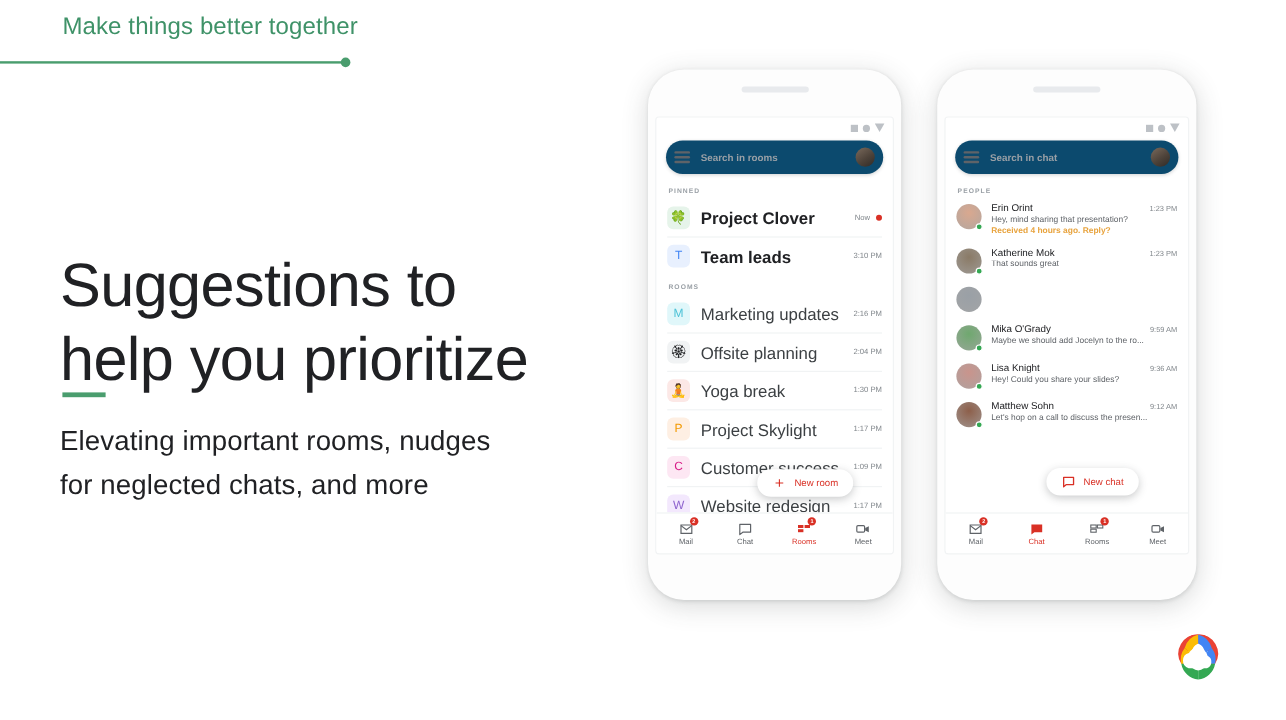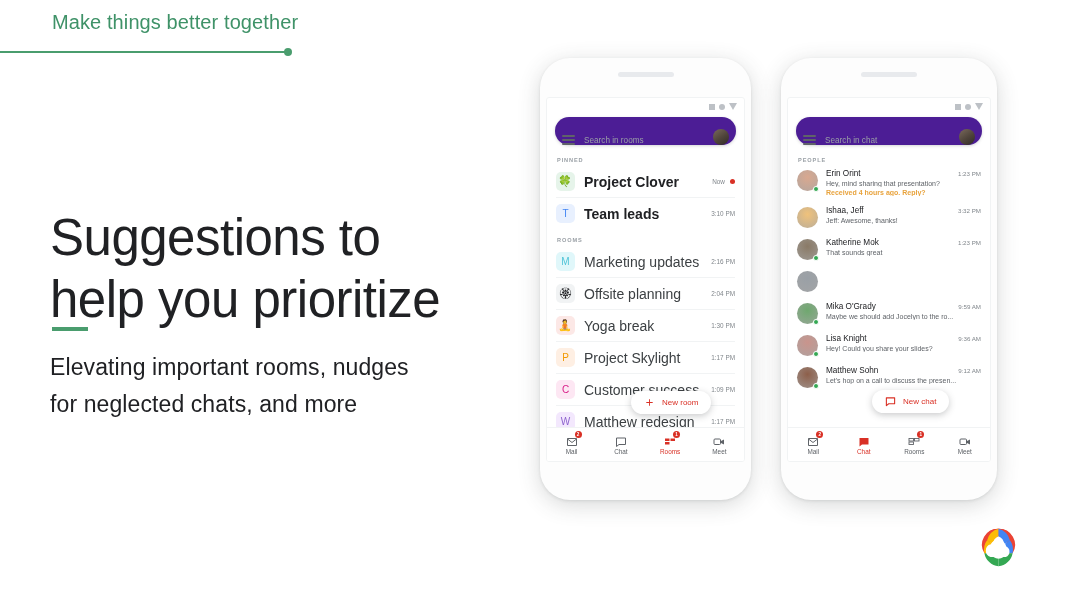--- a/index.html
+++ b/index.html
@@ -51,23 +51,23 @@
   }
   .statusicons{
     position:absolute;right:7px;top:5px;display:flex;gap:4px;align-items:center;
   }
   .si-sq{width:6px;height:6px;background:#bdc1c6;}
   .si-ci{width:6px;height:6px;border-radius:50%;background:#bdc1c6;}
   .si-tr{width:0;height:0;border-left:4px solid transparent;border-right:4px solid transparent;border-top:7px solid #bdc1c6;}
   
   .searchbar{
     position:absolute;left:8px;right:8px;top:19px;height:28px;
-    background:#4c1d95;border-radius:16px;
+    background:#0c4a6e;border-radius:16px;
     box-shadow:0 1px 3px rgba(60,64,67,.22);
-    display:flex;align-items:flex-end;padding:0 7px;box-sizing:border-box;
+    display:flex;align-items:center;padding:0 7px;box-sizing:border-box;font-weight:bold;
   }
   .hamb{width:13px;display:flex;flex-direction:column;gap:2.5px;flex:none;}
   .hamb i{display:block;height:1.6px;background:#5f6368;border-radius:1px;}
   .search-ph{flex:1;margin-left:9px;font-size:8.2px;color:#9aa0a6;white-space:nowrap;}
   .avatar-sm{
     width:16px;height:16px;border-radius:50%;flex:none;
     background:linear-gradient(145deg,#7a6a5c 0%,#4e433a 55%,#2f2a26 100%);
   }
   
   .sec-label{
@@ -211,21 +211,21 @@
         </div>
         <div class="divider"></div>
         <div class="row">
           <div class="tile" style="background: rgb(253, 231, 243); color: rgb(216, 27, 135);">C</div>
           <div class="row-name">Customer success</div>
           <div class="row-time">1:09 PM</div>
         </div>
         <div class="divider"></div>
         <div class="row">
           <div class="tile" style="background: rgb(243, 232, 253); color: rgb(142, 99, 206);">W</div>
-          <div class="row-name">Matthew redesign</div>
+          <div class="row-name">Website redesign</div>
           <div class="row-time">1:17 PM</div>
         </div>
       </div>
 
     <div class="fab" style="left:84px;top:293px">
       <svg width="11" height="11" viewBox="0 0 24 24">
         <path d="M11 5h2v14h-2z M5 11h14v2H5z" fill="#d93025"></path>
       </svg>
       <span class="fab-label">New room</span>
     </div>
@@ -290,32 +290,20 @@
             <div class="cav" style="background: radial-gradient(circle at 50% 35%, rgb(217, 168, 143) 0%, rgba(0, 0, 0, 0.35) 140%);"></div>
             <span class="presence"></span>
           </div>
           <div class="cbody">
             <div class="cline1">
               <span class="cname">Erin Orint</span>
               <span class="ctime">1:23 PM</span>
             </div>
             <div class="cmsg">Hey, mind sharing that presentation?</div>
             <div class="cnudge">Received 4 hours ago. Reply?</div>
-          </div>
-        </div>
-        <div class="crow">
-          <div class="cav-wrap">
-            <div class="cav" style="background: radial-gradient(circle at 50% 35%, rgb(240, 194, 123) 0%, rgba(0, 0, 0, 0.35) 140%);"></div>
-          </div>
-          <div class="cbody">
-            <div class="cline1">
-              <span class="cname">Ishaa, Jeff</span>
-              <span class="ctime">3:32 PM</span>
-            </div>
-            <div class="cmsg">Jeff: Awesome, thanks!</div>
           </div>
         </div>
         <div class="crow">
           <div class="cav-wrap">
             <div class="cav" style="background: radial-gradient(circle at 50% 35%, rgb(138, 122, 102) 0%, rgba(0, 0, 0, 0.35) 140%);"></div>
             <span class="presence"></span>
           </div>
           <div class="cbody">
             <div class="cline1">
               <span class="cname">Katherine Mok</span>

